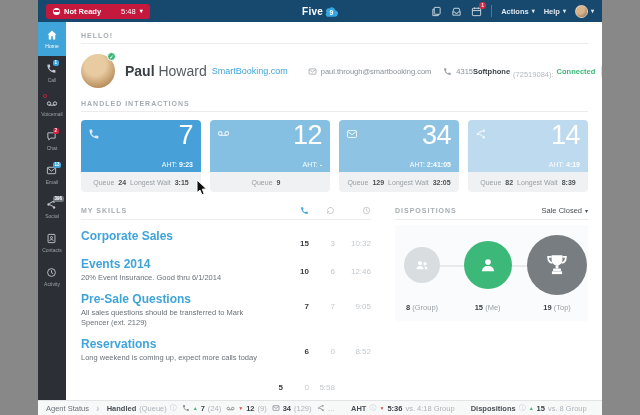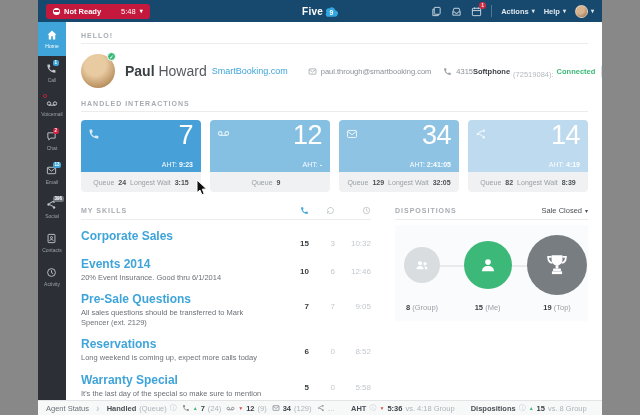--- a/index.html
+++ b/index.html
@@ -421,24 +421,20 @@
           <div>
             <div class="skill-name">Reservations</div>
             <div class="skill-desc">Long weekend is coming up, expect more calls today</div>
           </div>
           <span class="skill-num">6</span>
           <span class="skill-sec">0</span>
           <span class="skill-sec">8:52</span>
         </div>
 
         <div class="sk-grid skill-row">
-          <div>
-            <div class="skill-name">Warranty Special</div>
-            <div class="skill-desc">It's the last day of the special so make sure to mention that on the calls.</div>
-          </div>
           <span class="skill-num">5</span>
           <span class="skill-sec">0</span>
           <span class="skill-sec">5:58</span>
         </div>
 
       </section>
 
       <section class="col-disp">
         <div class="disp-header">
           <span class="sec-label">DISPOSITIONS</span>

